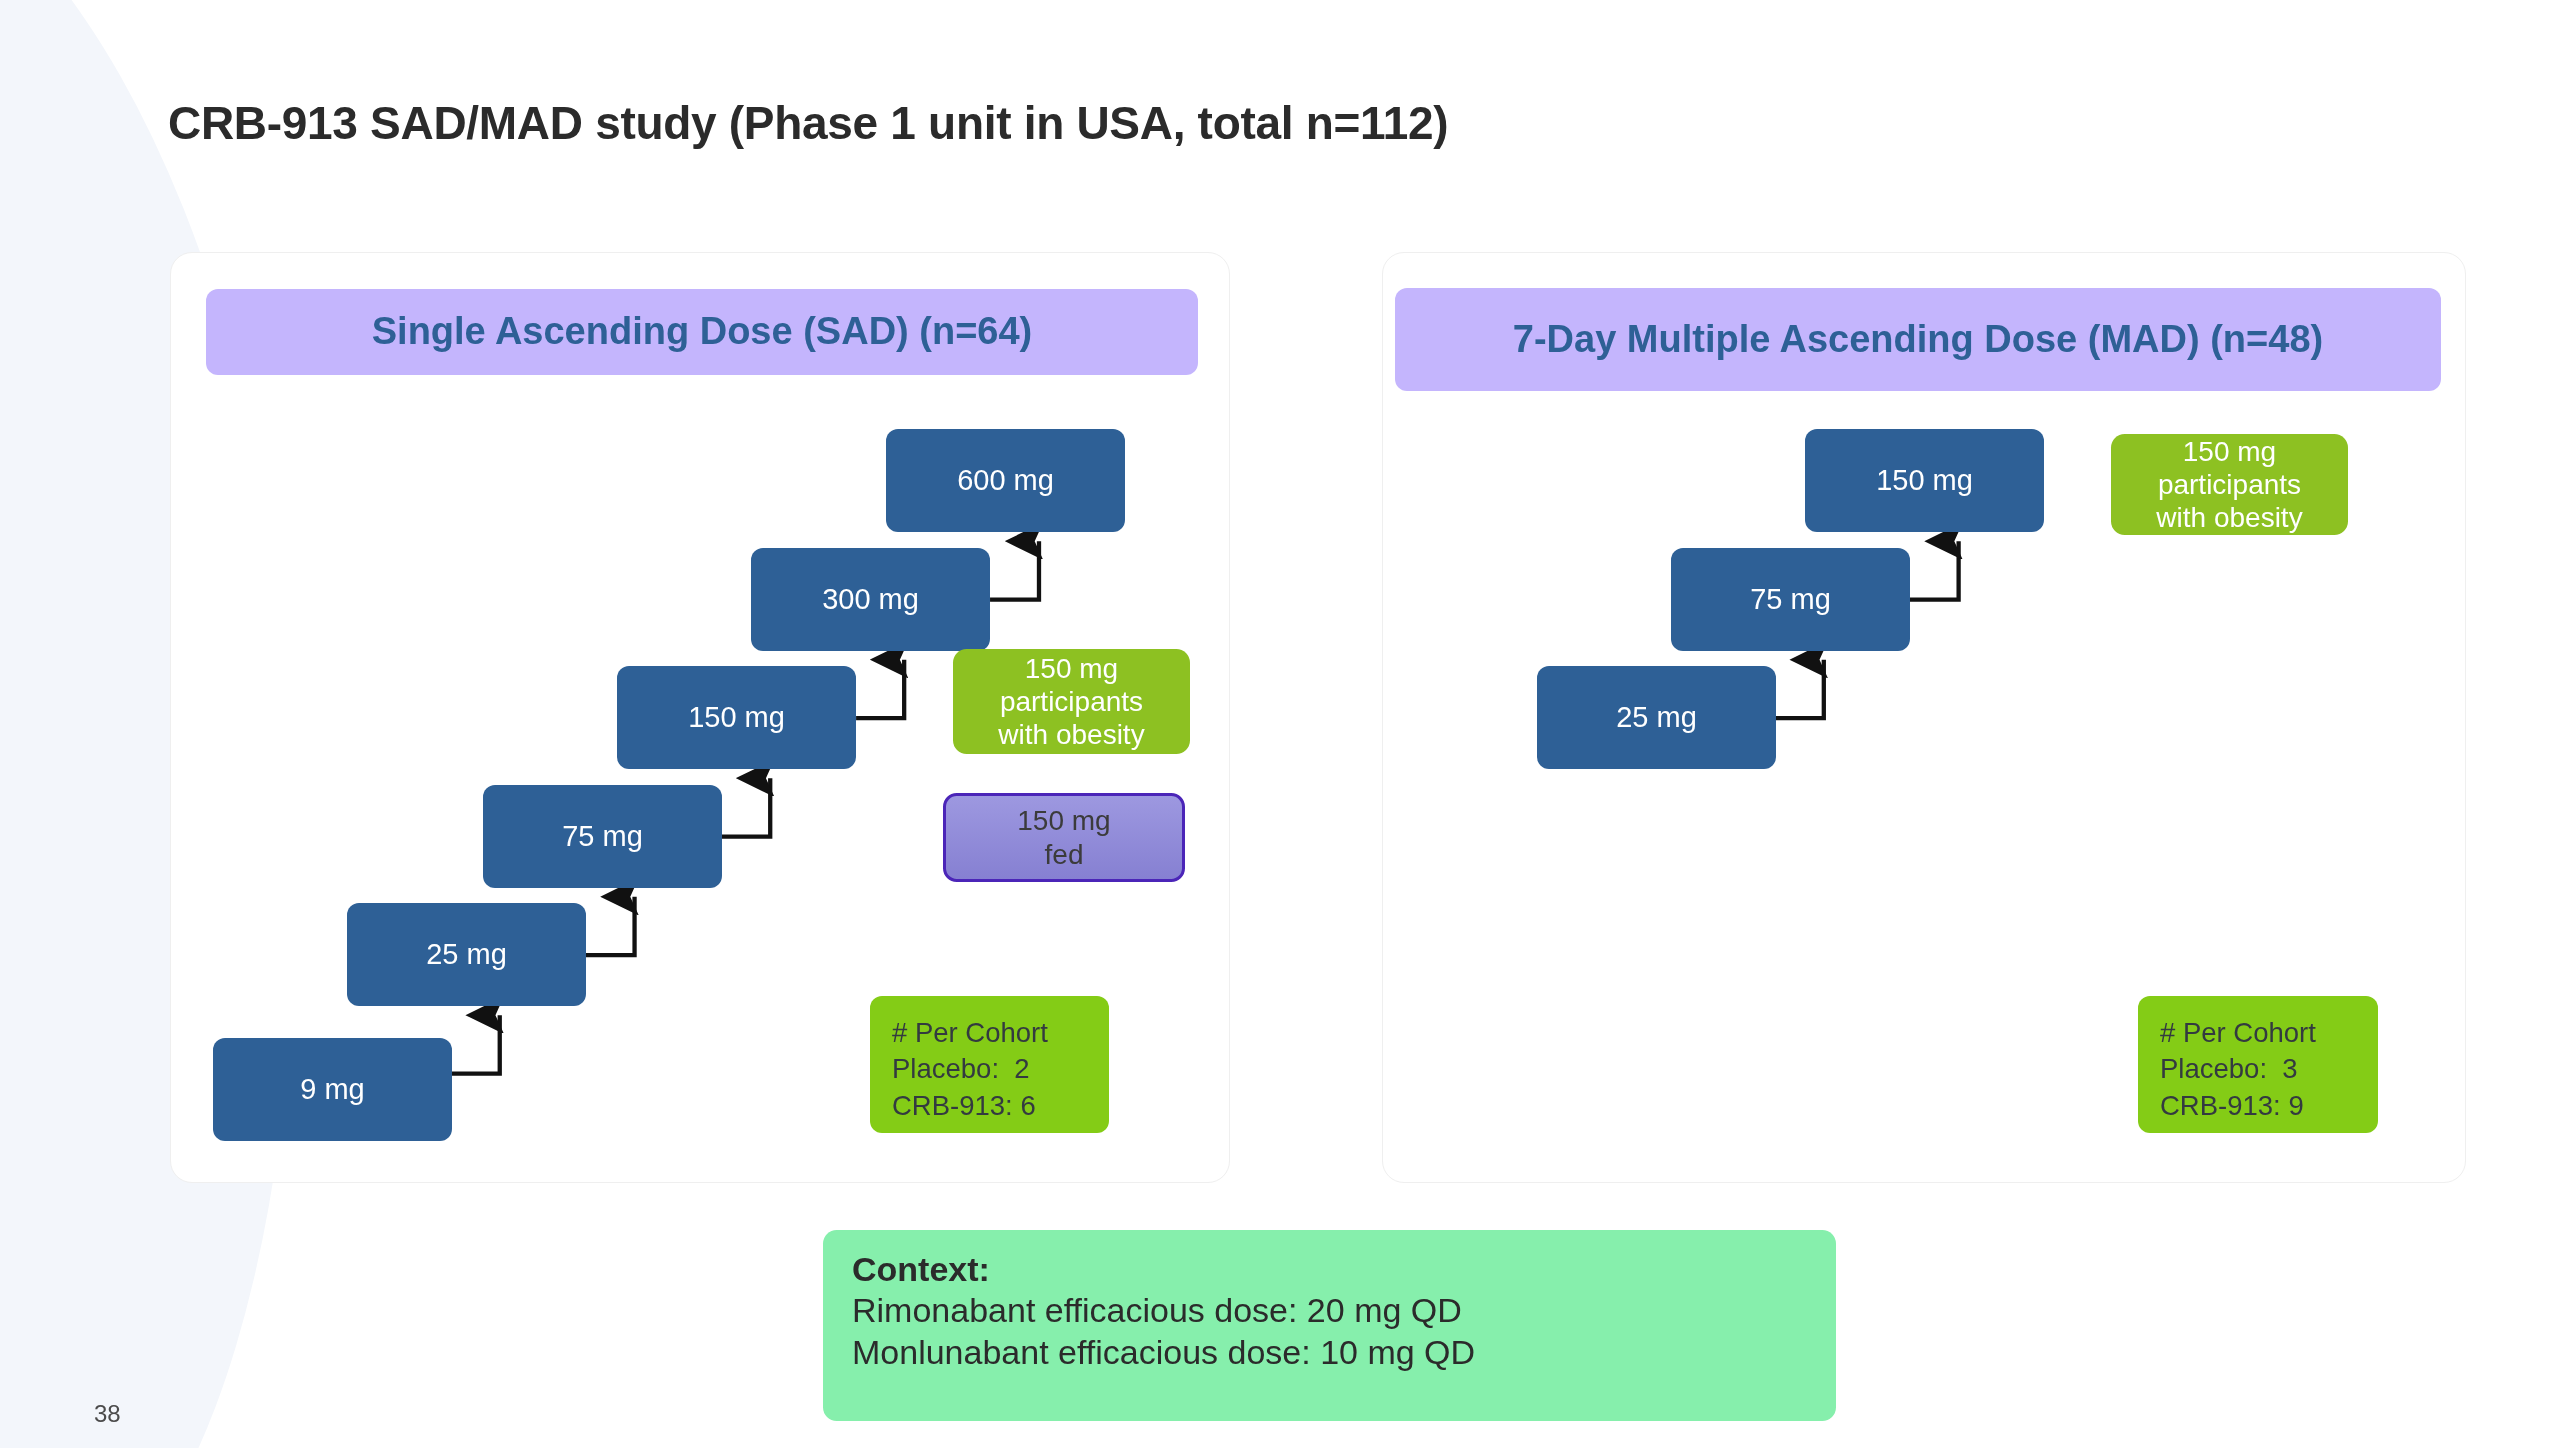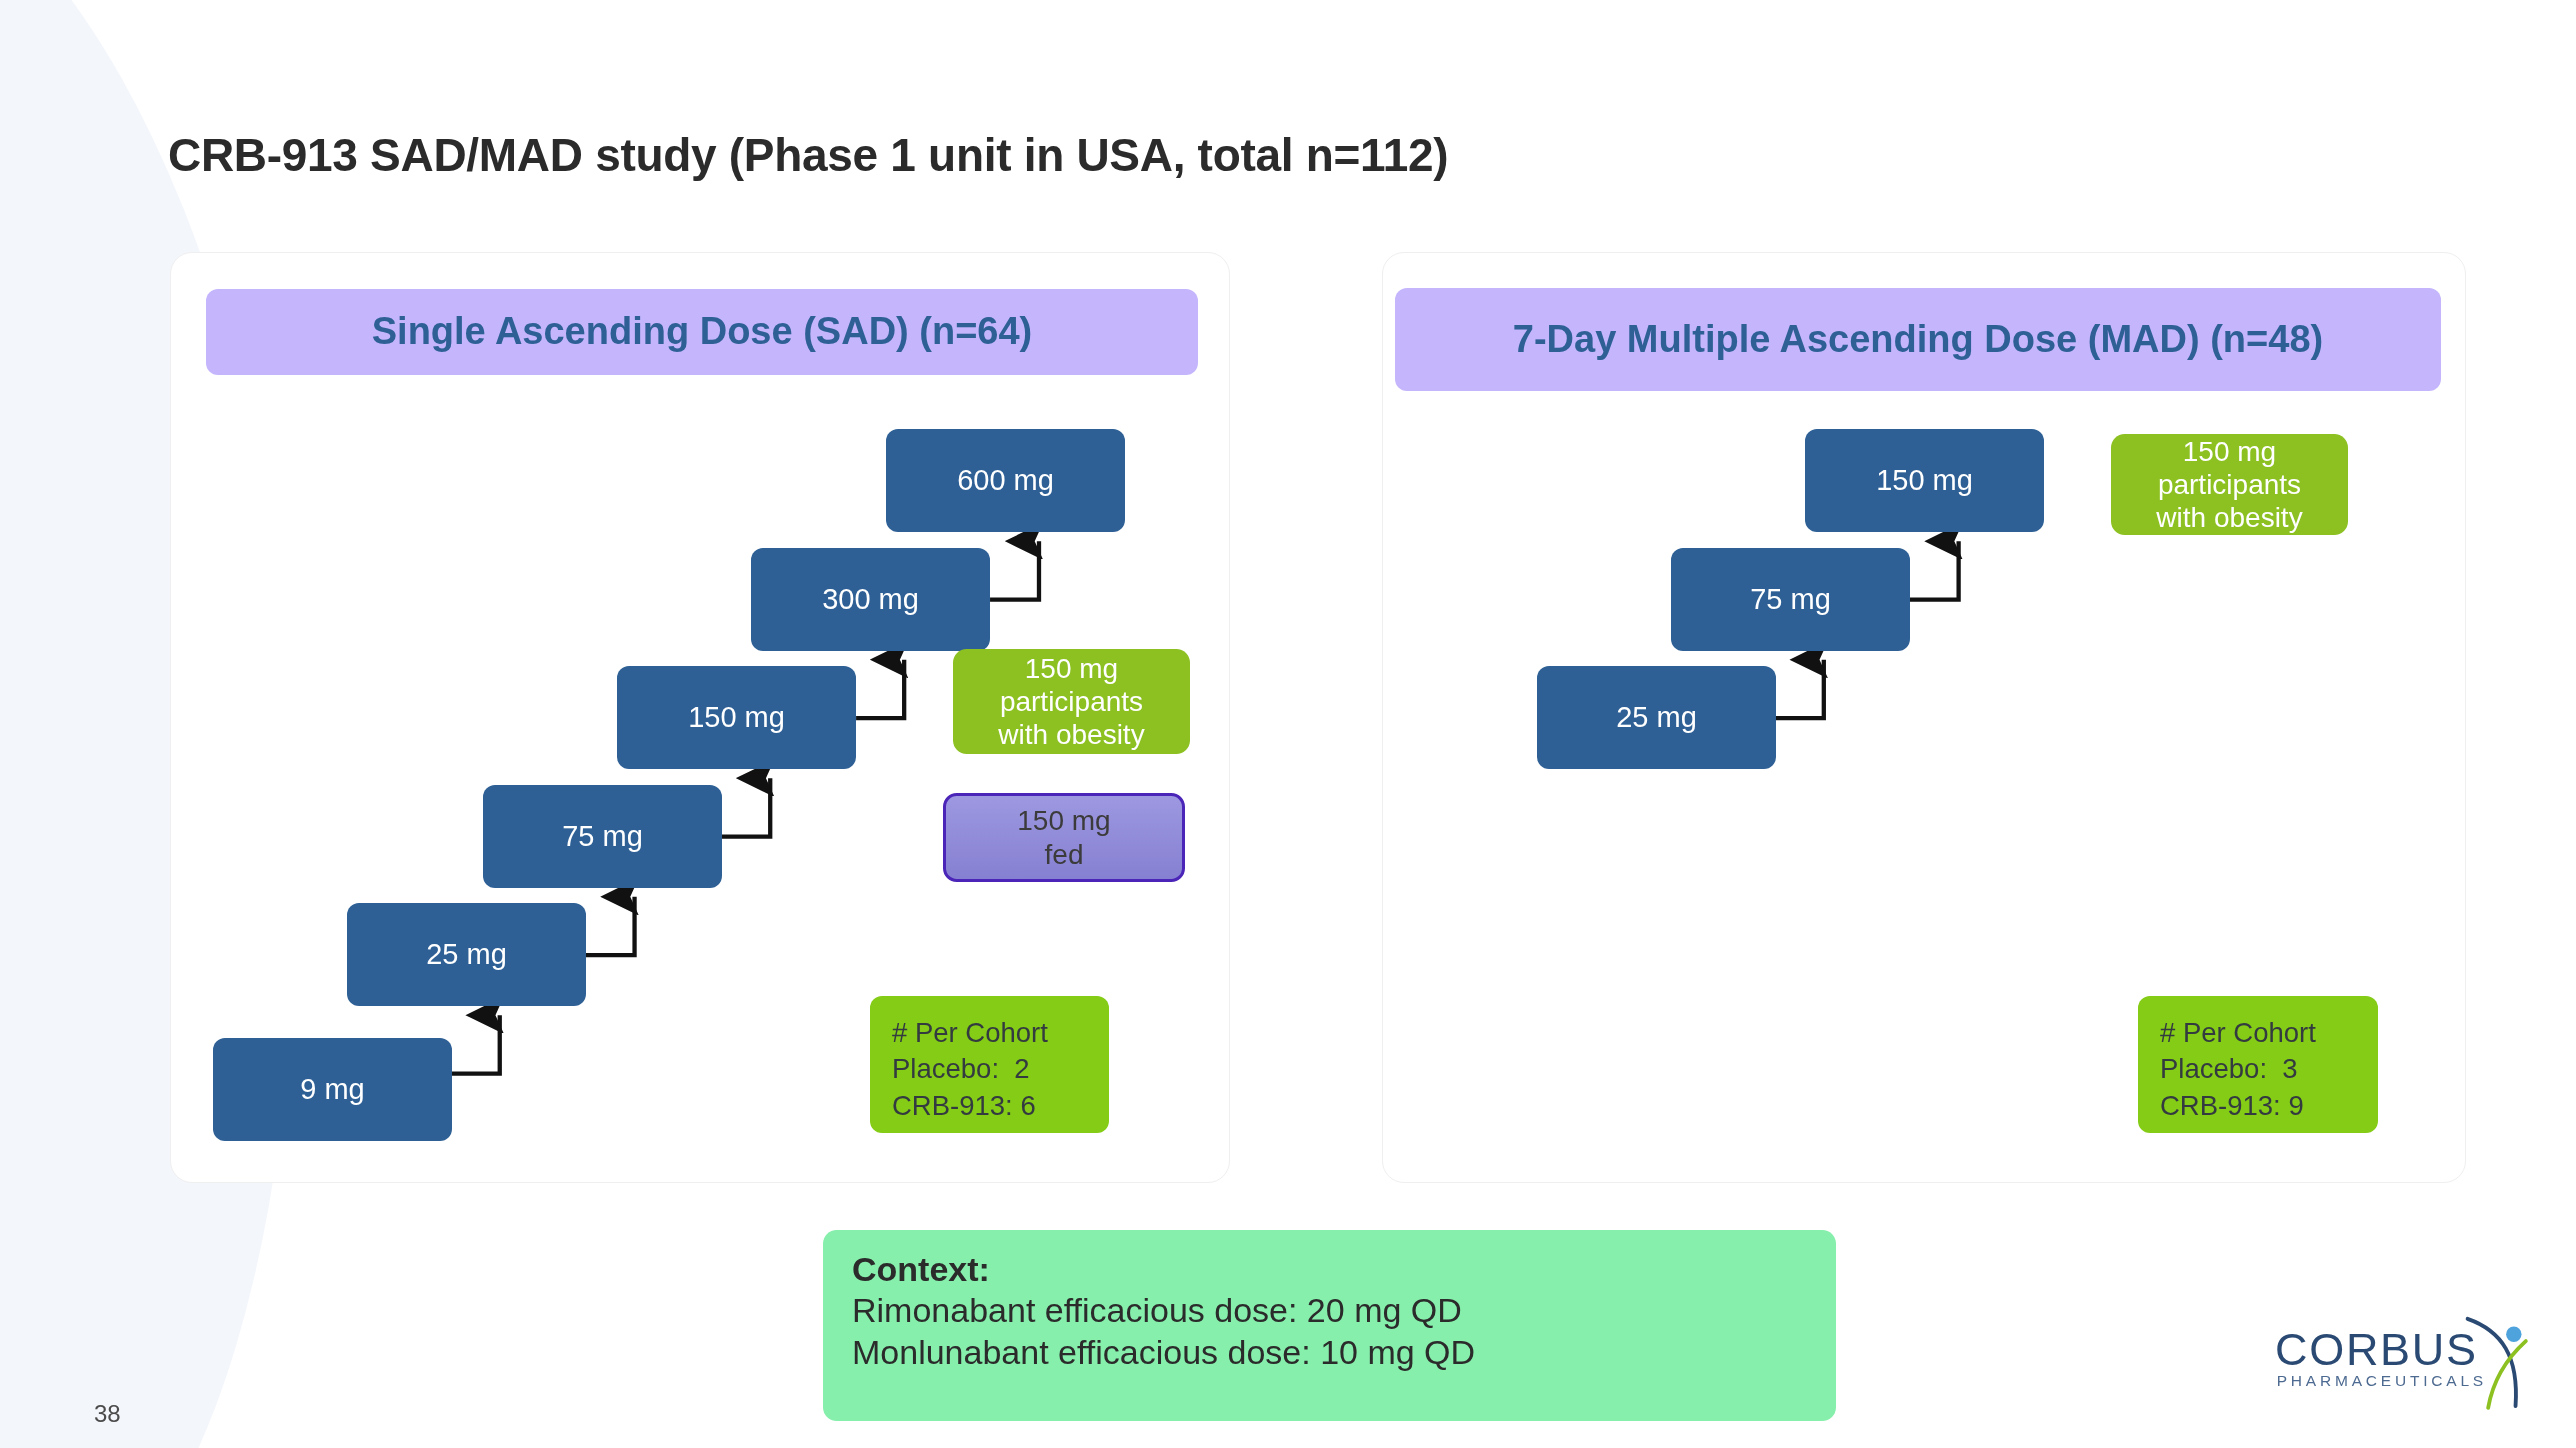--- a/index.html
+++ b/index.html
@@ -27,21 +27,21 @@
     background:#eaf0f9;
     border-radius:0 60% 40% 0 / 0 50% 50% 0;
     transform:rotate(-6deg);
     z-index:0;
   }
 
   
   .page-title{
     position:absolute;left:168px;top:96px;
     font-size:46px;font-weight:bold;color:#2b2b2b;
-    letter-spacing:-0.3px;white-space:nowrap;z-index:5;margin-top:32px;
+    letter-spacing:-0.3px;white-space:nowrap;z-index:5;
   }
 
   
   .panel{
     position:absolute;background:#ffffff;
     border:1.7px solid #efefef;border-radius:22px;
     z-index:3;
   }
   #panel-sad{left:170px;top:252px;width:1058px;height:929px;}
   #panel-mad{left:1382px;top:252px;width:1082px;height:929px;}
@@ -208,24 +208,15 @@
   </svg>
 
   <div class="context-box">
     <div class="context-title">Context:</div>
     <div class="context-line">Rimonabant efficacious dose: 20 mg QD</div>
     <div class="context-line">Monlunabant efficacious dose: 10 mg QD</div>
   </div>
 
   <div class="page-number">38</div>
 
-  <div class="logo">
-    <div class="logo-word">CORBUS</div>
-    <div class="logo-sub">PHARMACEUTICALS</div>
-    <svg style="position:absolute;left:177px;top:-6.9px;" width="86" height="101" viewBox="0 0 100 118">
-      <path d="M18,8 C58,22 78,52 74,110" stroke="#2b4a73" stroke-width="4.5" fill="none" stroke-linecap="round"></path>
-      <path d="M86,34 C66,52 48,78 42,112" stroke="#8dc122" stroke-width="4.5" fill="none" stroke-linecap="round"></path>
-      <circle cx="72" cy="26" r="9" fill="#4fa3dc"></circle>
-    </svg>
-  </div>
 
 </div>
 
 
 </body></html>

